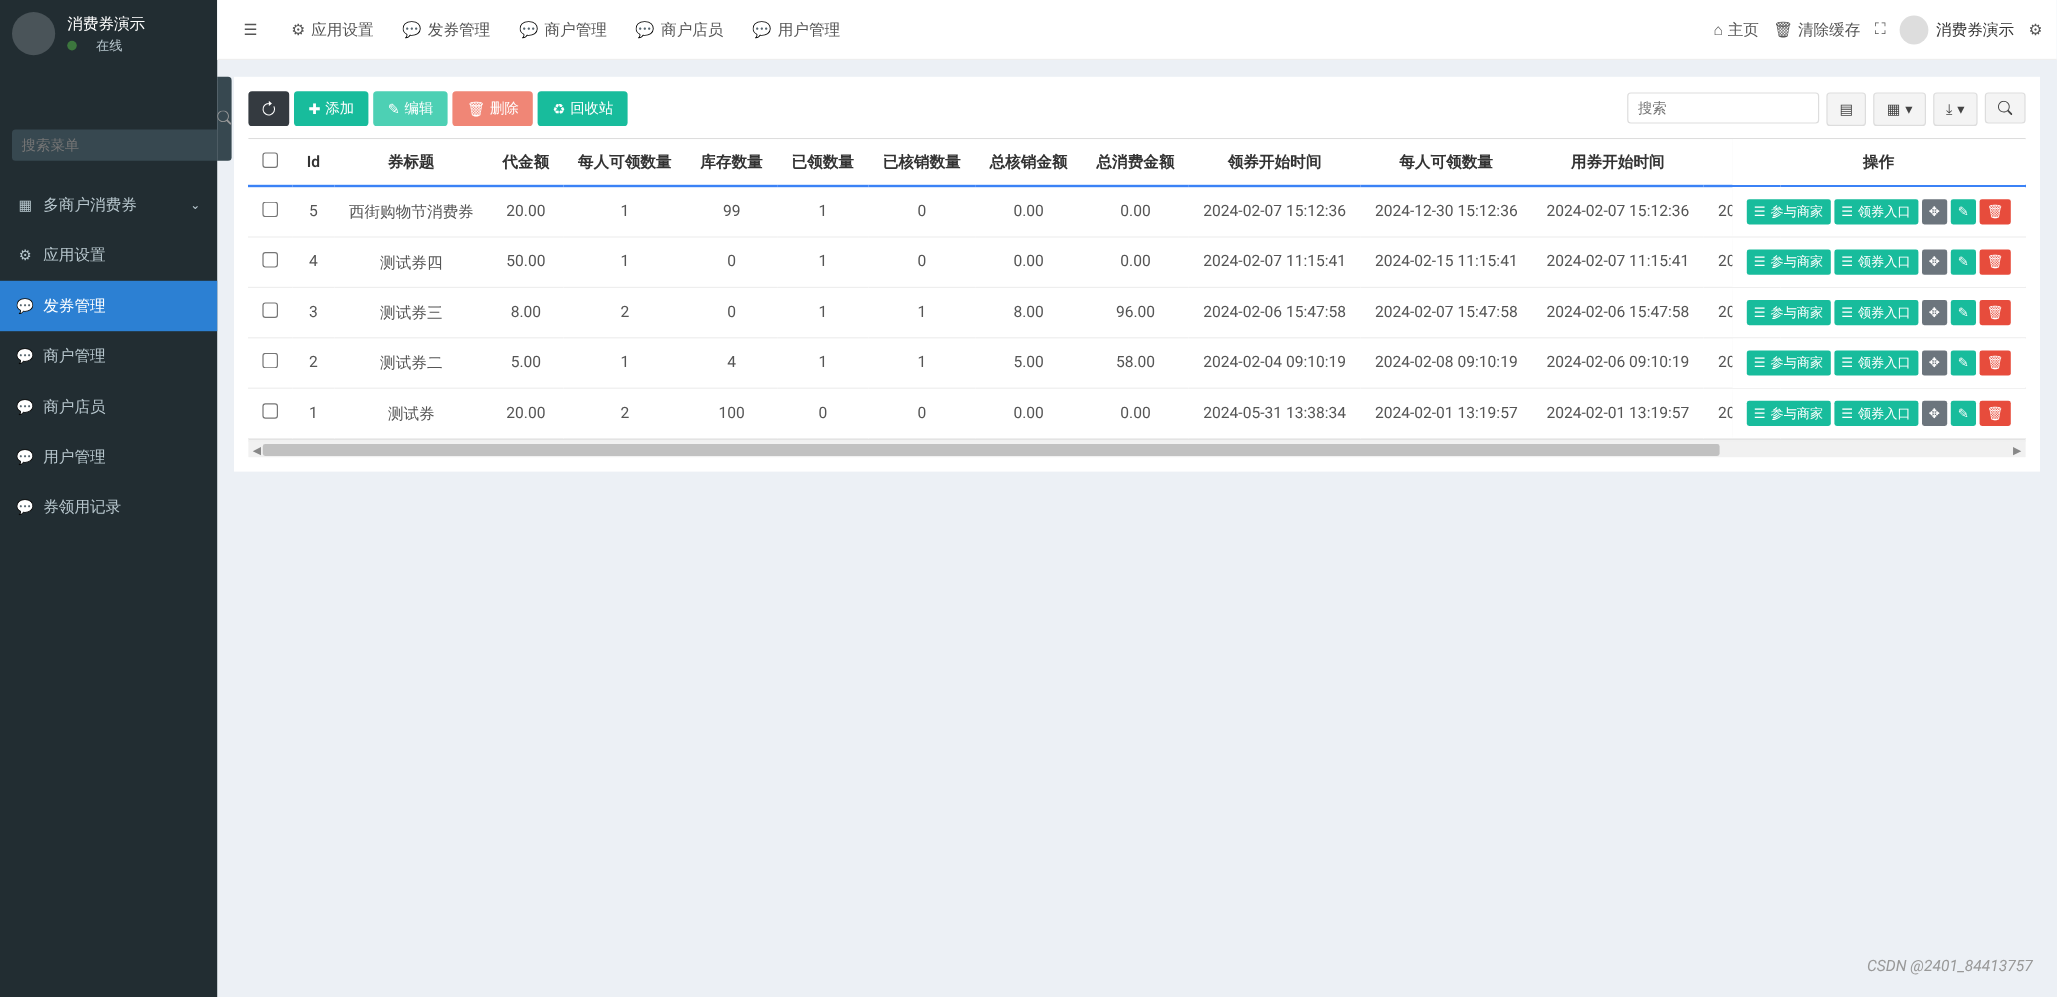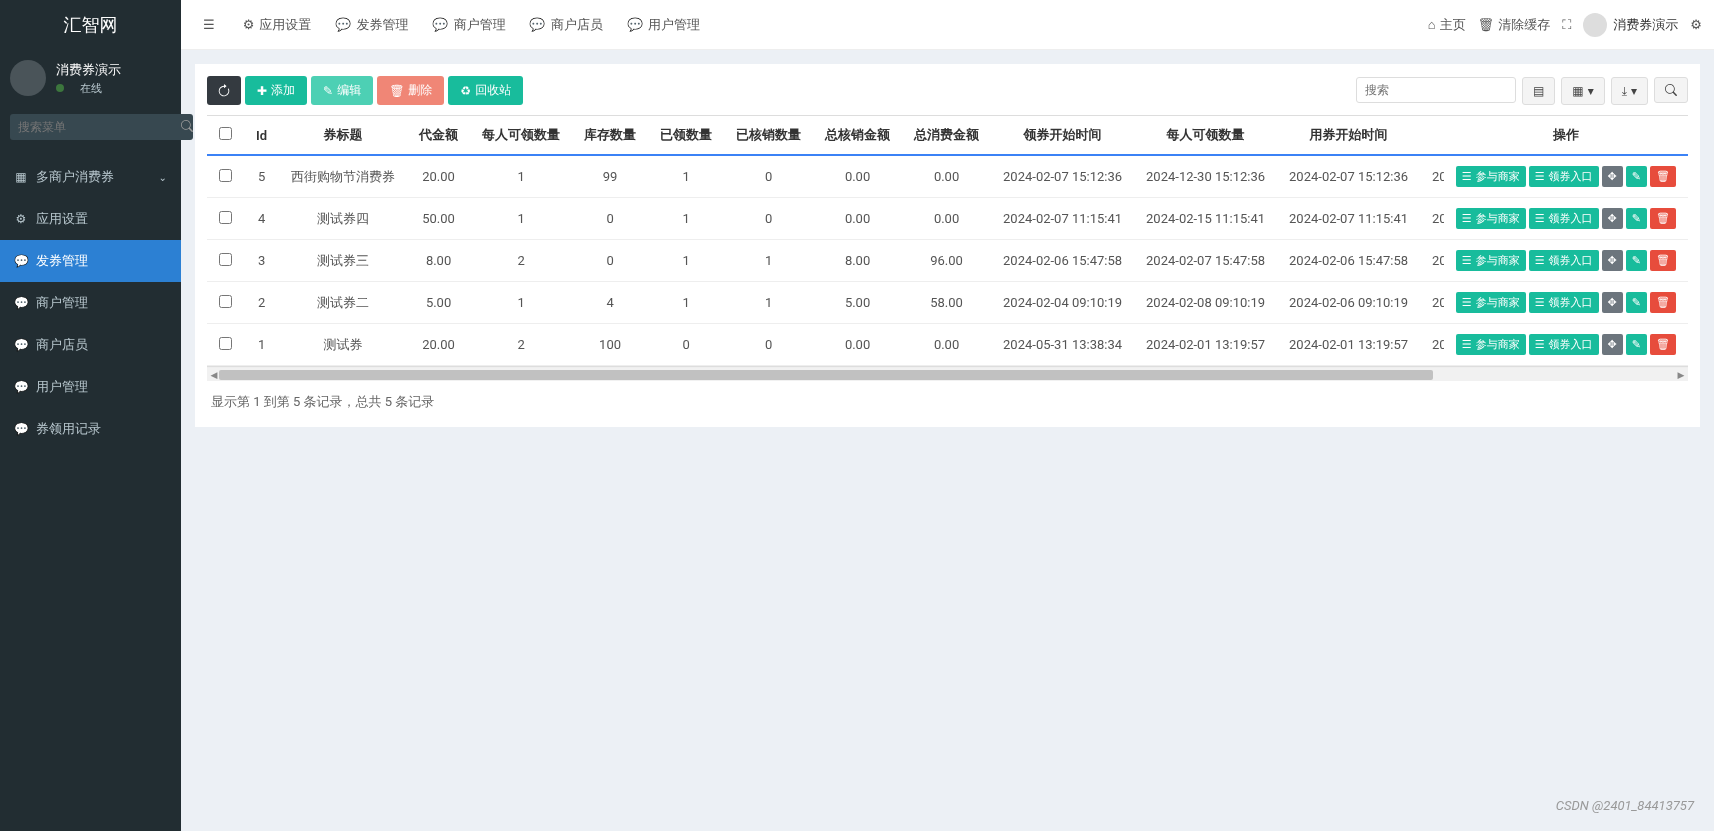--- a/index.html
+++ b/index.html
@@ -9,21 +9,21 @@
     
     .sidebar { width: 181px; background: #222d32; color: #b8c7ce; flex-shrink: 0; display: flex; flex-direction: column; }
     .logo { height: 50px; display: flex; align-items: center; justify-content: center; background: #222d32; color: #fff; font-size: 18px; font-weight: 500; }
     .user-panel { padding: 10px; display: flex; align-items: center; gap: 10px; }
     .user-panel .avatar { width: 36px; height: 36px; border-radius: 50%; background: #4a5459; }
     .user-panel .info { display: flex; flex-direction: column; gap: 2px; }
     .user-panel .name { color: #fff; font-size: 13px; }
     .user-panel .status { font-size: 11px; display: flex; align-items: center; gap: 16px; }
     .user-panel .dot { width: 8px; height: 8px; border-radius: 50%; background: #3c763d; }
     .search-form { padding: 8px 10px; display: flex; }
-    .search-form input { flex: 1; background: #374850; border: none; color: #ccc; padding: 6px 8px; border-radius: 3px 0 0 3px; font-size: 12px; outline: none; }
+    .search-form input { flex: 1; background: #374850; border: none; color: #ccc; padding: 6px 8px; border-radius: 3px 0 0 3px; font-size: 12px; outline: none; margin-top: 44px; }
     .search-form button { width: 30px; background: #374850; border: none; color: #999; border-radius: 0 3px 3px 0; cursor: pointer; }
     .sidebar-menu { list-style: none; margin-top: 8px; }
     .sidebar-menu li { }
     .sidebar-menu li a { display: flex; align-items: center; padding: 12px 14px; color: #b8c7ce; text-decoration: none; gap: 8px; font-size: 13px; }
     .sidebar-menu li a .chev { margin-left: auto; font-size: 10px; }
     .sidebar-menu li.active a { background: #2c80d3; color: #fff; }
     .menu-icon { width: 14px; text-align: center; font-size: 12px; }
     
     
     .main { flex: 1; display: flex; flex-direction: column; min-width: 0; }
@@ -78,21 +78,20 @@
     .watermark { position: fixed; right: 20px; bottom: 18px; color: #999; font-size: 13px; font-style: italic; }
     
     svg { width: 12px; height: 12px; fill: currentColor; }
     .icon-lg { width: 14px; height: 14px; }
   </style>
 </head>
 <body>
 
 <div class="wrapper">
   <aside class="sidebar">
-    <div class="logo">汇智网</div>
     <div class="user-panel">
       <div class="avatar"></div>
       <div class="info">
         <span class="name">消费券演示</span>
         <span class="status">
             <span class="dot"></span>
             <span>在线</span>
           </span>
       </div>
     </div>
@@ -417,19 +416,18 @@
                 </tr>
               </tbody>
           </table>
         </div>
         <div class="scrollbar-track">
           <span class="scrollbar-left">◀</span>
           <div class="scrollbar-thumb"></div>
           <span class="scrollbar-right">▶</span>
         </div>
 
-        <div class="pagination-info">显示第 1 到第 5 条记录，总共 5 条记录</div>
       </div>
     </div>
   </div>
 </div>
 
 <div class="watermark">CSDN @2401_84413757</div>
 
 </body></html>

